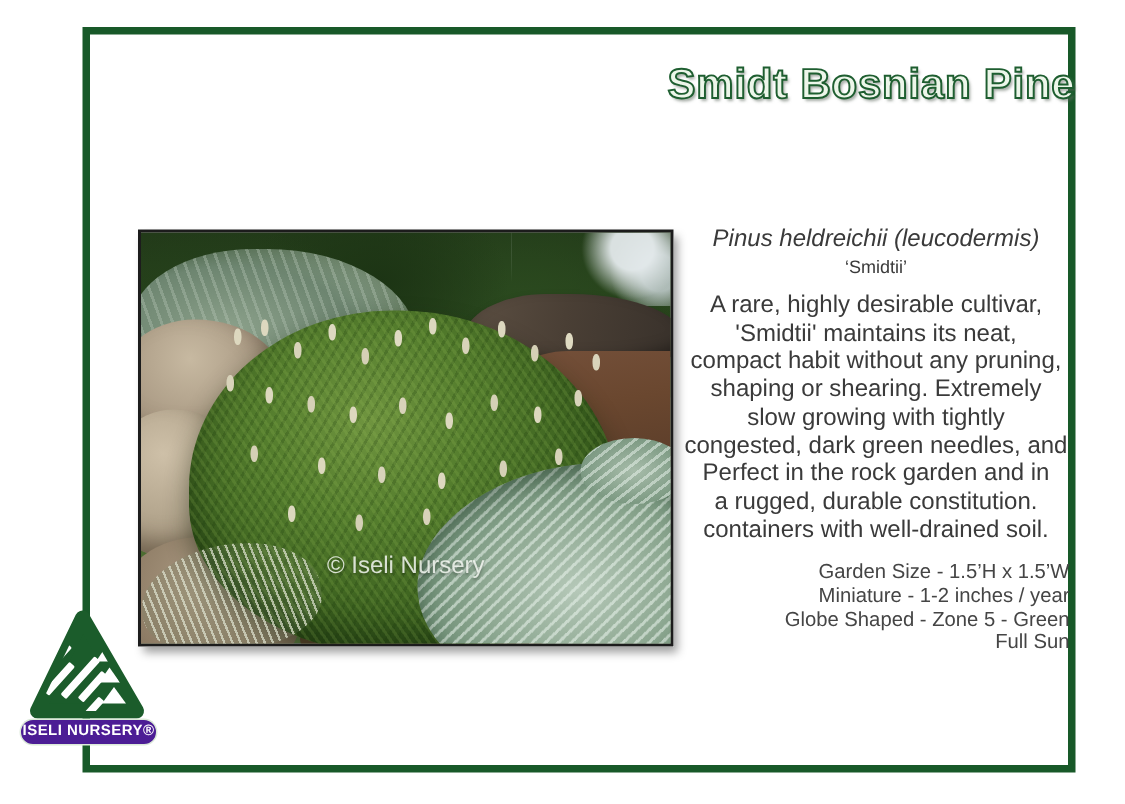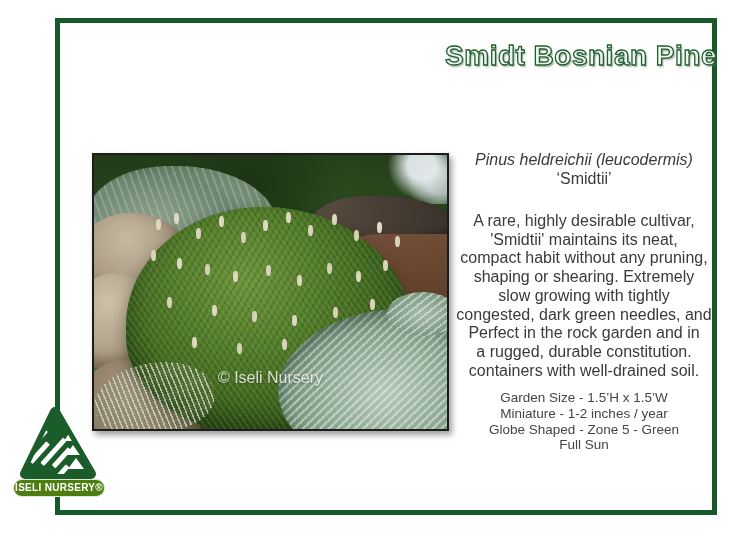--- a/index.html
+++ b/index.html
@@ -93,31 +93,31 @@
      border-radius:50% 50% 40% 45%; opacity:.9;
      background:repeating-linear-gradient(78deg, rgba(215,220,200,.85) 0 1.5px, rgba(120,135,105,.25) 1.5px 5px); }
   .watermark { left:0; bottom:42px; width:100%; z-index:10; text-align:center;
      color:rgba(245,248,242,.85); font-size:16px; line-height:19px;
      text-shadow:0 1px 2px rgba(0,0,0,.35); }
 
   
   .info { position:absolute; left:455px; top:150px; width:258px; text-align:center;
           color:#3a3a3a; z-index:2; white-space:nowrap; }
   .latin { font-style:italic; font-size:16px; line-height:19px; }
-  .cultivar { font-size:16px; line-height:19px; }
-  .desc { margin-top:24px; font-size:16px; }
+  .cultivar { font-size:12px; line-height:19px; }
+  .desc { margin-top:7px; font-size:16px; }
   .desc-line { line-height:18.7px; }
   .stats { margin-top:10px; font-size:13.5px; color:#454545; }
-  .stats-line { line-height:15.7px; }
+  .stats-line { line-height:15.7px;text-align:right; }
 
   
   .logo { position:absolute; left:10px; top:400px; width:106px; height:100px; z-index:6; }
   .logo svg { position:absolute; left:0; top:0; }
   .logo-pill { position:absolute; left:3px; top:79px; width:92px; height:18px;
-     border-radius:9px; background:#4d7c0f; border:1px solid #dcead9;
+     border-radius:9px; background:#4c1d95; border:1px solid #dcead9;
      color:#ffffff; font-weight:bold; font-size:10px; line-height:15px;
      text-align:center; letter-spacing:.3px; white-space:nowrap; }
 </style>
 </head>
 <body>
 
 <div class="page">
 
   <div class="frame"></div>
 

